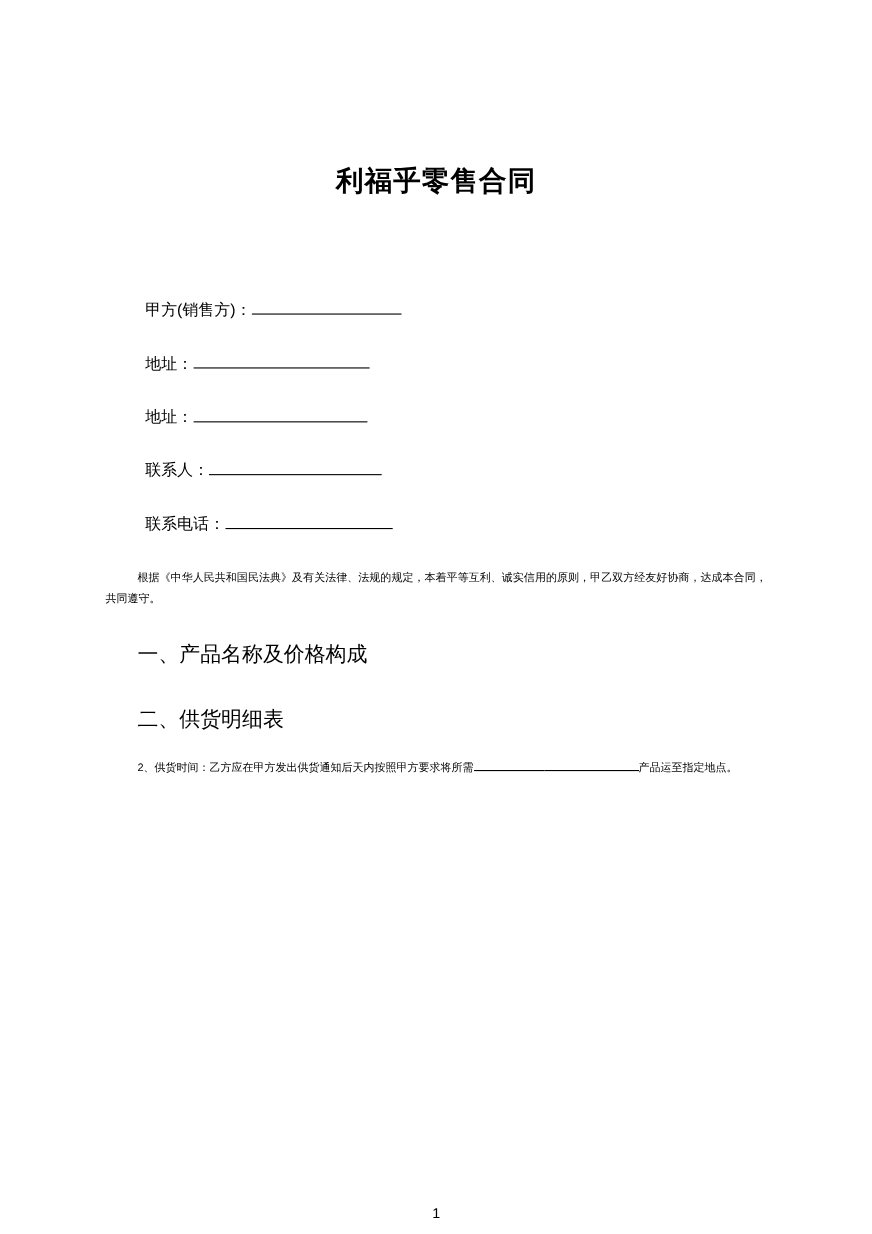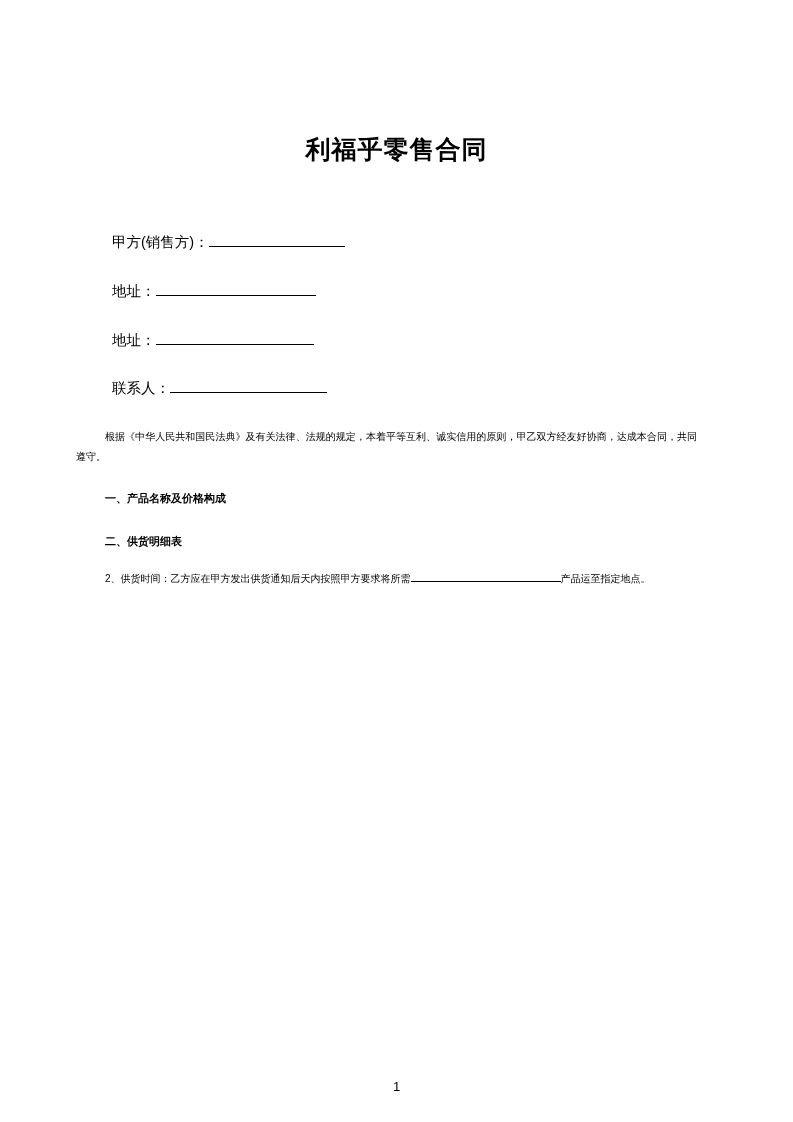--- a/index.html
+++ b/index.html
@@ -20,27 +20,27 @@
     height: 1122px;
     box-sizing: border-box;
     padding: 0;
     position: relative;
   }
   .doc-title {
     text-align: center;
     font-size: 25px;
     font-weight: bold;
     letter-spacing: 1px;
-    margin: 0;
+    margin: 16px;
     padding-top: 134px;
     line-height: 1.2;
   }
   .body-area {
-    padding: 0 96px 0 76px;
-    margin-top: 68px;
+    padding: 0 96px 0 96px;
+    margin-top: 92px;
   }
   .field-line {
     font-size: 14.5px;
     line-height: 1.5;
     margin: 0 0 27px 0;
     padding-left: 36px;
     white-space: pre;
   }
   .field-line .blank {
     display: inline-block;
@@ -56,25 +56,25 @@
   .blank-w7 { width: 152px; }
 
   .para {
     font-size: 10px;
     line-height: 1.95;
     margin: 0 0 16px 0;
     text-align: justify;
     text-indent: 29px;
   }
   .heading {
-    font-size: 11px;
+    font-size: 19px;
     line-height: 1.95;
     margin: 22px 0 16px 0;
     text-indent: 29px;
-    font-weight: bold;
+    font-weight: normal;
   }
   .inline-blank {
     display: inline-block;
     border-bottom: 1px solid #000;
     width: 64px;
     vertical-align: baseline;
   }
   .inline-blank-long {
     display: inline-block;
     border-bottom: 1px solid #000;
@@ -102,20 +102,21 @@
     <p class="field-line"><span>甲方(销售方)：</span><span class="blank blank-w1"></span></p>
 
     <p class="field-line"><span>地址：</span><span class="blank blank-w2"></span></p>
 
 
 
     <p class="field-line"><span>地址：</span><span class="blank blank-w5"></span></p>
 
     <p class="field-line"><span>联系人：</span><span class="blank blank-w6"></span></p>
 
+    <p class="field-line"><span>联系电话：</span><span class="blank blank-w7"></span></p>
 
     <p class="para">根据《中华人民共和国民法典》及有关法律、法规的规定，本着平等互利、诚实信用的原则，甲乙双方经友好协商，达成本合同，共同遵守。</p>
 
     <p class="heading">一、产品名称及价格构成</p>
 
 
     <p class="heading">二、供货明细表</p>
 
     <p class="para"><span>2、供货时间：乙方应在甲方发出供货通知后天内按照甲方要求将所需</span><span class="inline-blank"></span><span class="inline-blank-long"></span><span>产品运至指定地点。</span></p>
 

